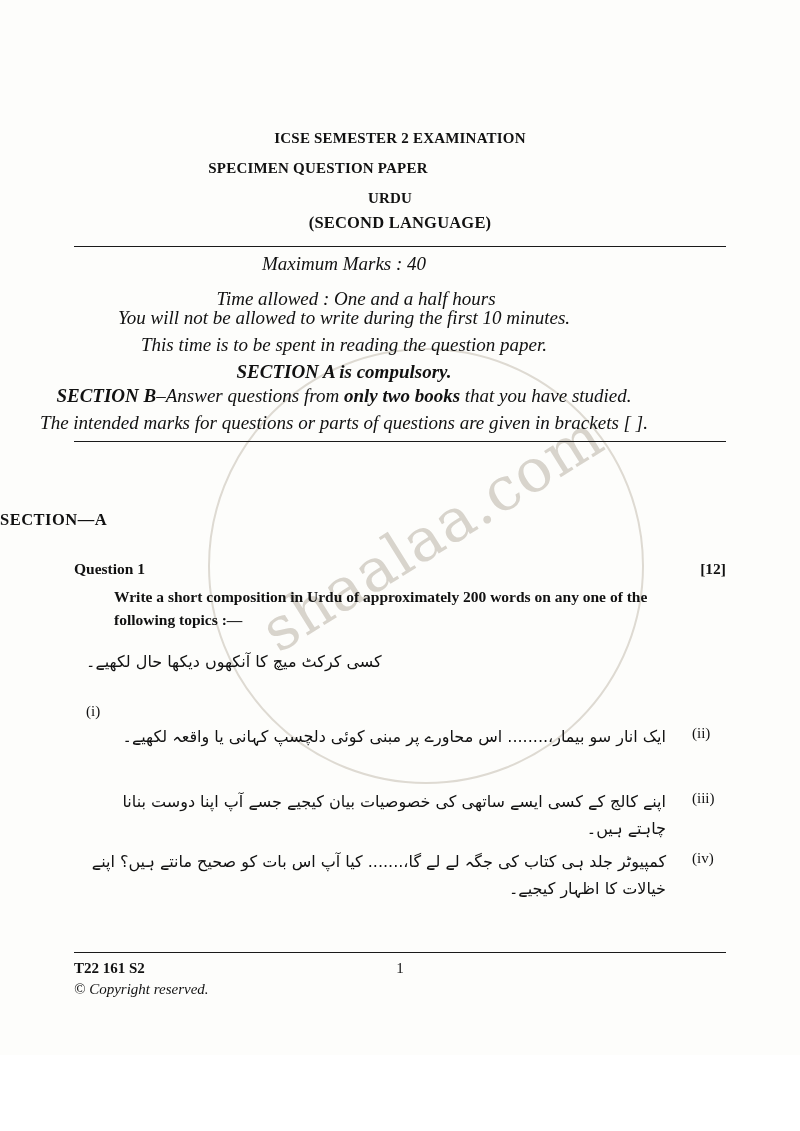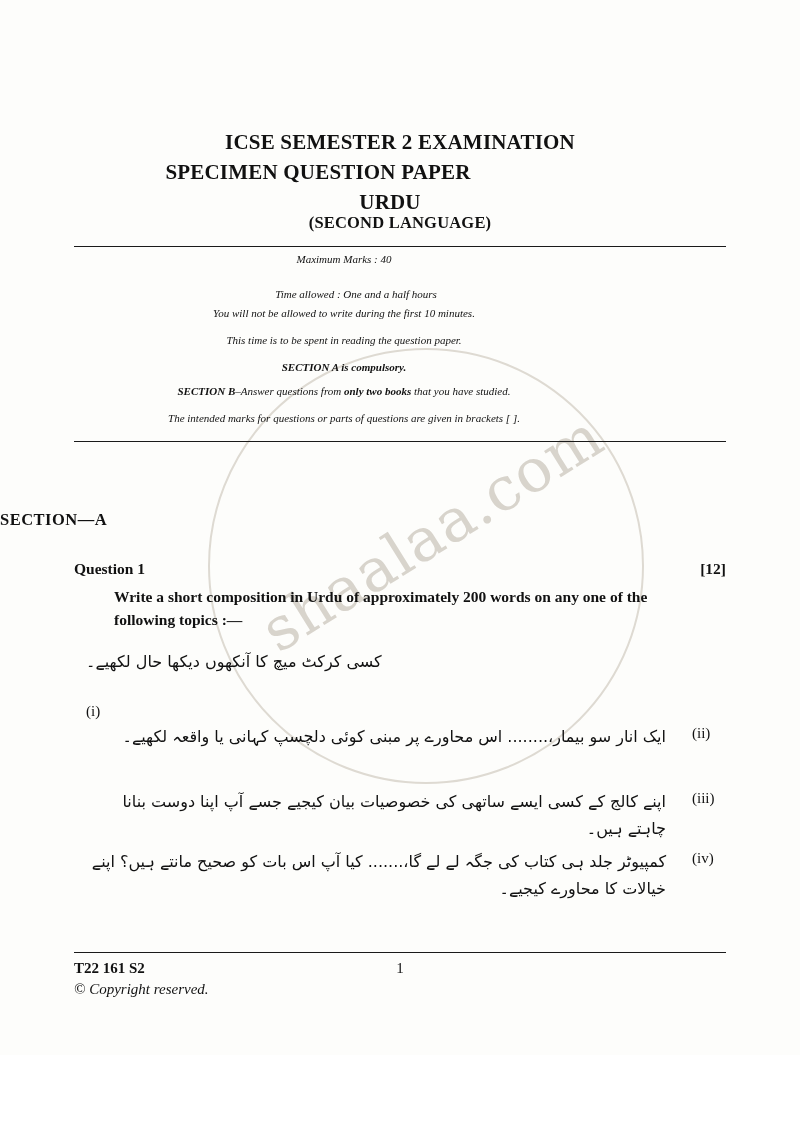--- a/index.html
+++ b/index.html
@@ -62,21 +62,21 @@
     position: absolute;
     left: 0; top: 0;
     width: 800px;
     height: 1131px;
     z-index: 3;
   }
 
   .hdr {
     text-align: center;
     font-weight: bold;
-    font-size: 21px;
+    font-size: 15px;
     letter-spacing: 0.2px;
   }
   .hdr1 { position: absolute; left: 0; top: 130px; width: 800px; }
   .hdr2 { position: absolute; left: 0; top: 160px; width: 636px; }
   .hdr3 { position: absolute; left: 0; top: 190px; width: 780px; }
   .hdr4 { position: absolute; left: 0; top: 213px; width: 800px; font-size: 16.5px; }
 
   .rule {
     position: absolute;
     left: 74px;
@@ -87,21 +87,21 @@
   .rule-top { top: 246px; }
   .rule-mid { top: 441px; }
   .rule-bot { top: 952px; }
 
   .info {
     position: absolute;
     left: 0;
     width: 688px;
     text-align: center;
     font-style: italic;
-    font-size: 11px;
+    font-size: 19px;
   }
   .i1 { top: 253px; }
   .i2 { top: 288px; padding-left: 12px; }
   .i3 { top: 307px; }
   .i4 { top: 334px; }
   .i5 { top: 361px; font-weight: bold; font-style: italic; }
   .i6 { top: 385px; }
   .i7 { top: 412px; }
 
   .i5 b, .i6 b { font-weight: bold; }
@@ -249,21 +249,21 @@
       <div class="urdu-text">ایک انار سو بیمار،........ اس محاورے پر مبنی کوئی دلچسپ کہانی یا واقعہ لکھیے۔</div>
       <div class="urdu-num">(ii)</div>
     </div>
 
     <div class="urdu-row r3">
       <div class="urdu-text">اپنے کالج کے کسی ایسے ساتھی کی خصوصیات بیان کیجیے جسے آپ اپنا دوست بنانا چاہتے ہیں۔</div>
       <div class="urdu-num">(iii)</div>
     </div>
 
     <div class="urdu-row r4">
-      <div class="urdu-text">کمپیوٹر جلد ہی کتاب کی جگہ لے لے گا،....... کیا آپ اس بات کو صحیح مانتے ہیں؟ اپنے خیالات کا محاورے کیجیے۔</div>
+      <div class="urdu-text">کمپیوٹر جلد ہی کتاب کی جگہ لے لے گا،....... کیا آپ اس بات کو صحیح مانتے ہیں؟ اپنے خیالات کا اظہار کیجیے۔</div>
       <div class="urdu-num">(iv)</div>
     </div>
 
     <div class="rule rule-bot"></div>
 
     <div class="foot-code">T22 161 S2</div>
     <div class="foot-copy">© Copyright reserved.</div>
     <div class="foot-page">1</div>
 
   </div>

